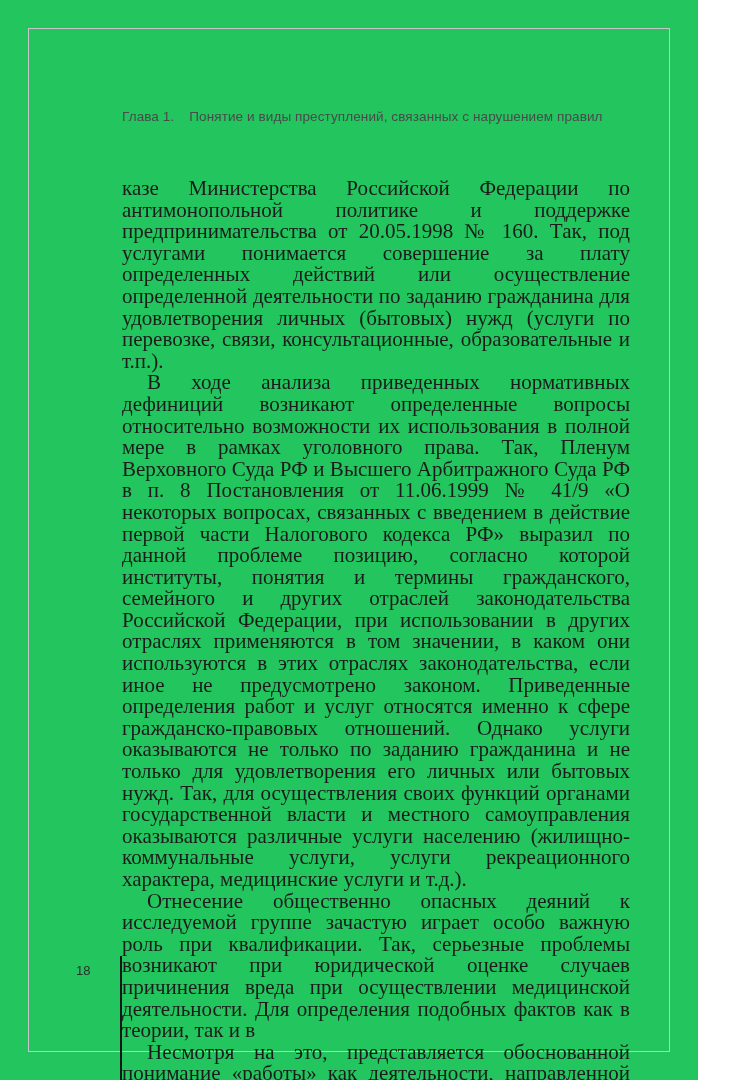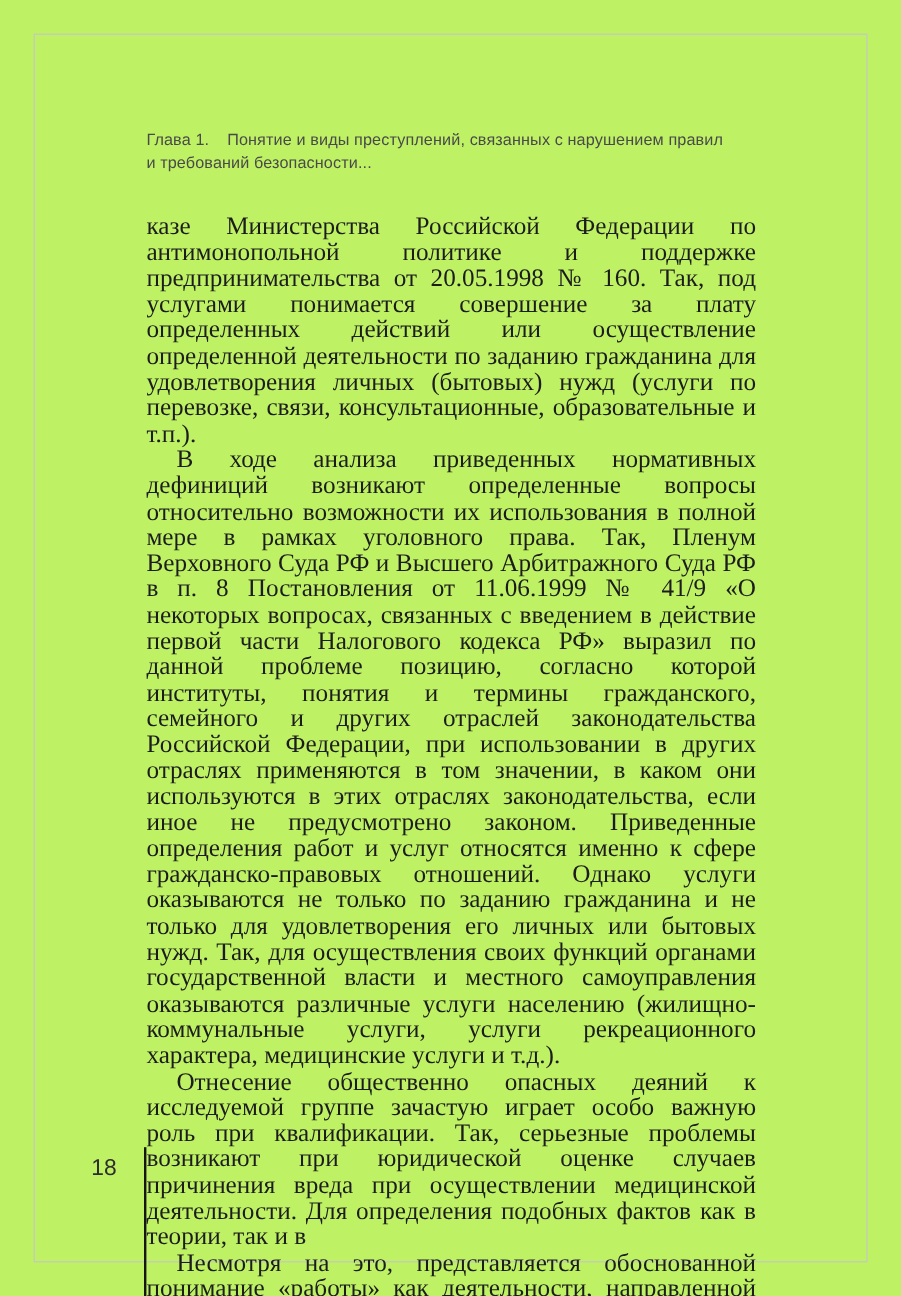--- a/index.html
+++ b/index.html
@@ -2,23 +2,23 @@
 <html lang="ru"><head>
 <meta charset="utf-8">
 <style>
   html, body {
     margin: 0;
     padding: 0;
     background: #ffffff;
   }
   .page {
     position: relative;
-    width: 751px;
+    width: 698px;
     height: 1080px;
-    background: #bef264;
+    background: #22c55e;
     overflow: hidden;
   }
   .frame {
     position: absolute;
     left: 28px;
     top: 28px;
     right: 28px;
     bottom: 28px;
     border: 1px solid #c6c6c6;
     pointer-events: none;
@@ -53,21 +53,21 @@
     padding: 0;
   }
   .content p.indent {
     text-indent: 25px;
   }
   .page-number {
     position: absolute;
     left: 76px;
     top: 963px;
     font-family: "Liberation Sans", sans-serif;
-    font-size: 19px;
+    font-size: 13px;
     color: #2e2e2e;
   }
   .footer-rule {
     position: absolute;
     left: 120px;
     top: 956px;
     width: 2px;
     height: 124px;
     background: #161616;
   }
@@ -76,23 +76,20 @@
 <body>
 
 <div class="page">
 
   <div class="frame"></div>
 
   <div class="running-header">
     <div>
       <span class="chapter-label">Глава 1.</span><span>Понятие и виды преступлений, связанных с нарушением правил</span>
     </div>
-    <div>
-      <span>и требований безопасности...</span>
-    </div>
   </div>
 
   <div class="content">
     <p>казе Министерства Российской Федерации по антимонопольной политике и поддержке предпринимательства от 20.05.1998 № 160. Так, под услугами понимается совершение за плату определенных действий или осуществление определенной деятельности по заданию гражданина для удовлетворения личных (бытовых) нужд (услуги по перевозке, связи, консультационные, образовательные и т.п.).</p>
     <p class="indent">В ходе анализа приведенных нормативных дефиниций возникают определенные вопросы относительно возможности их использования в полной мере в рамках уголовного права. Так, Пленум Верховного Суда РФ и Высшего Арбитражного Суда РФ в п. 8 Постановления от 11.06.1999 № 41/9 «О некоторых вопросах, связанных с введением в действие первой части Налогового кодекса РФ» выразил по данной проблеме позицию, согласно которой институты, понятия и термины гражданского, семейного и других отраслей законодательства Российской Федерации, при использовании в других отраслях применяются в том значении, в каком они используются в этих отраслях законодательства, если иное не предусмотрено законом. Приведенные определения работ и услуг относятся именно к сфере гражданско-правовых отношений. Однако услуги оказываются не только по заданию гражданина и не только для удовлетворения его личных или бытовых нужд. Так, для осуществления своих функций органами государственной власти и местного самоуправления оказываются различные услуги населению (жилищно-коммунальные услуги, услуги рекреационного характера, медицинские услуги и т.д.).</p>
     <p class="indent">Отнесение общественно опасных деяний к исследуемой группе зачастую играет особо важную роль при квалификации. Так, серьезные проблемы возникают при юридической оценке случаев причинения вреда при осуществлении медицинской деятельности. Для определения подобных фактов как в теории, так и в</p>
     <p class="indent">Несмотря на это, представляется обоснованной понимание «работы» как деятельности, направленной на создание материального результата, а «услуги» как сама деятельность исполнителя по оказанию услуги (именно процесса, в ходе которого не создается материальный результат).</p>
   </div>
 
   <div class="page-number">18</div>

